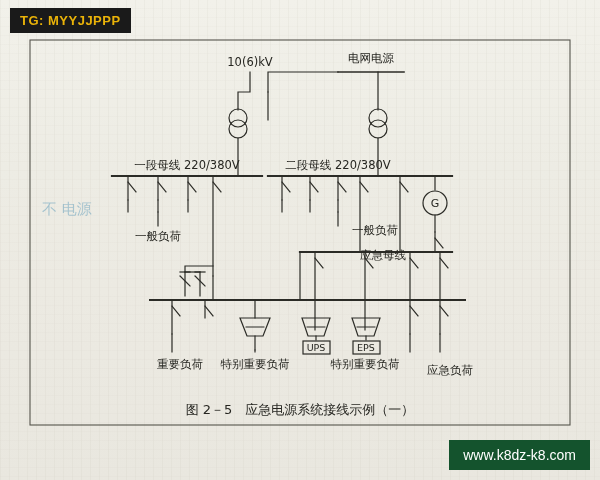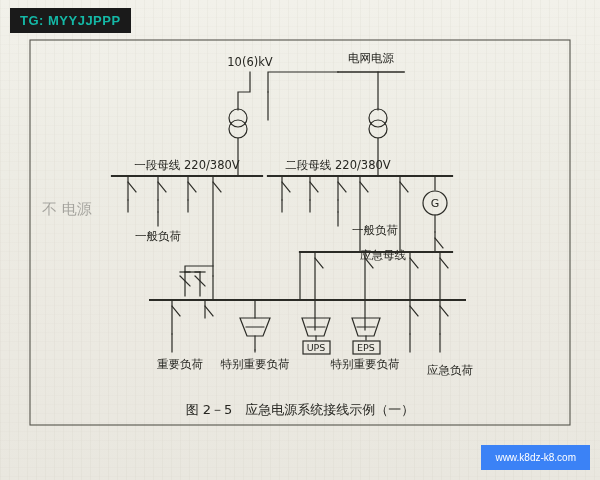--- a/index.html
+++ b/index.html
@@ -8,24 +8,24 @@
   
   .paper{position:absolute;left:0;top:0;width:600px;height:480px;
     background:
       linear-gradient(180deg,#f2f1ea 0%,#edece4 35%,#eceae2 60%,#e9e7df 100%);
   }
   .paper:after{content:"";position:absolute;left:0;top:0;right:0;bottom:0;
     background:
       linear-gradient(90deg,rgba(190,185,172,.20) 0 1px,transparent 1px 100%) 0 0/9px 100%,
       linear-gradient(0deg,rgba(190,185,172,.10) 0 1px,transparent 1px 100%) 0 0/100% 9px;
     opacity:.55;}
-  .ghost{position:absolute;opacity:.30;color:#000000;font-family:"DejaVu Sans",sans-serif;}
-  .tag{position:absolute;left:10px;top:8px;background:#1a1a1a;color:#14b8a6;font-size:13px;
+  .ghost{position:absolute;opacity:.30;color:#0369a1;font-family:"DejaVu Sans",sans-serif;}
+  .tag{position:absolute;left:10px;top:8px;background:#1a1a1a;color:#eab308;font-size:13px;
        font-weight:bold;padding:5px 10px;letter-spacing:.5px;font-family:"Liberation Sans",sans-serif;}
-  .wm{position:absolute;right:10px;bottom:10px;background:#3b82f6;color:#fff;font-size:10px;
+  .wm{position:absolute;right:10px;bottom:10px;background:#14532d;color:#fff;font-size:14px;
       padding:7px 14px;font-family:"Liberation Sans",sans-serif;}
   svg{position:absolute;left:0;top:0;}
   .lbl{font-family:"DejaVu Sans","Liberation Sans",sans-serif;fill:#262621;}
   text{dominant-baseline:middle;}
 </style>
 </head>
 <body>
 
 <div id="page">
   <div class="paper"></div>

